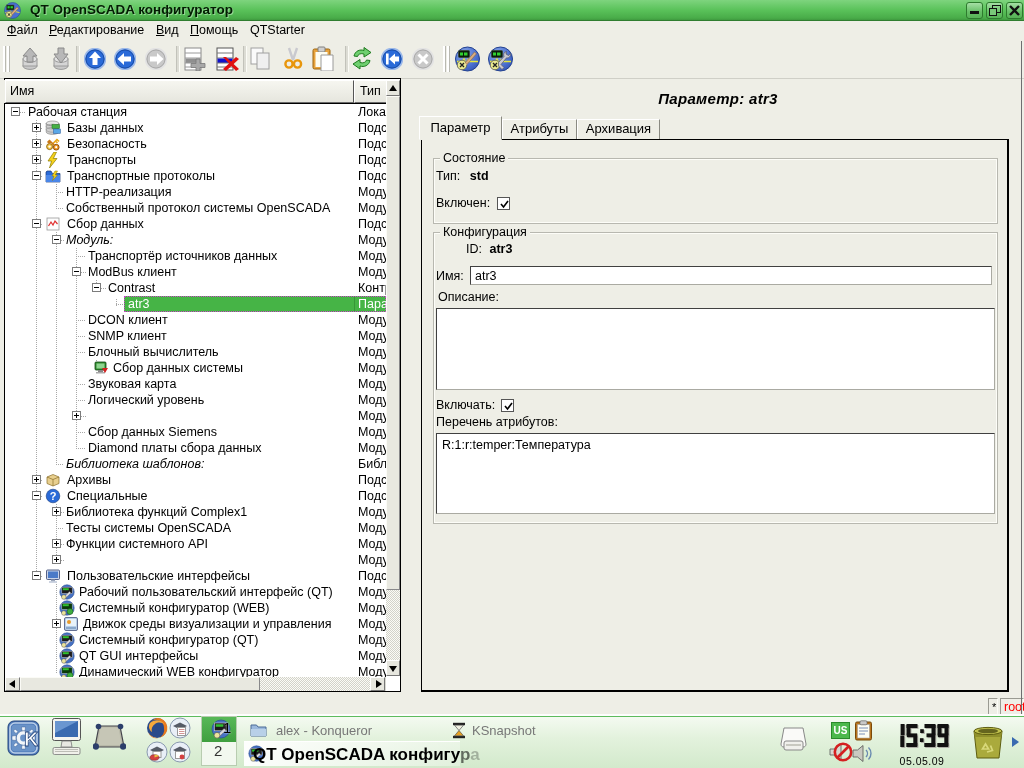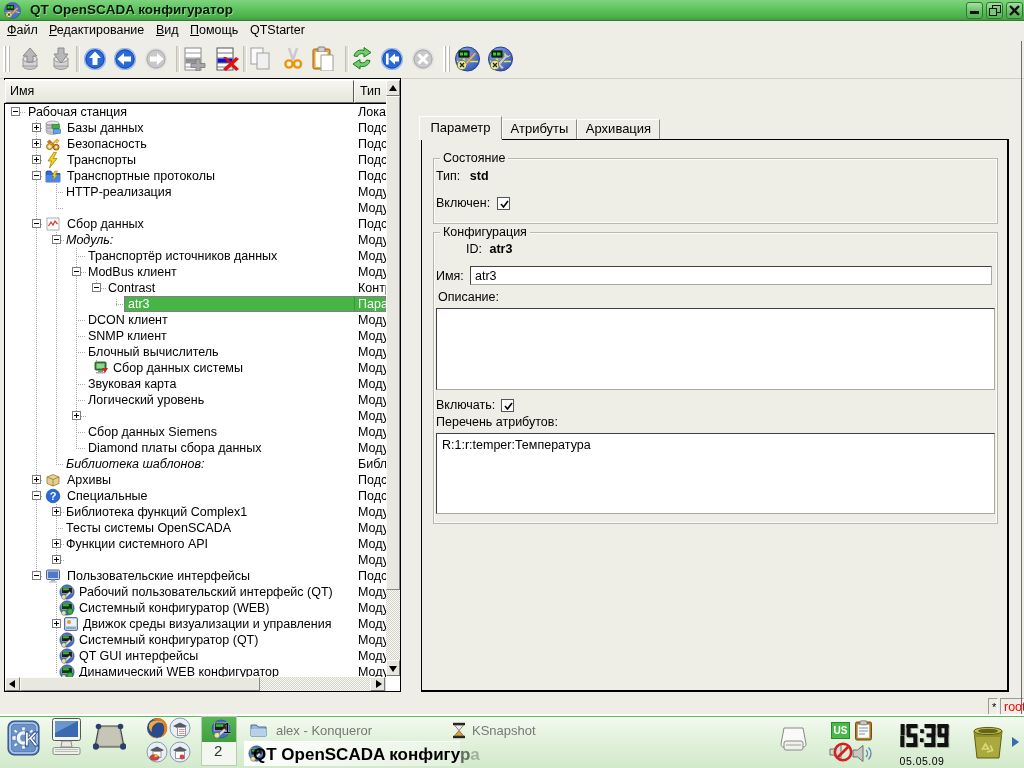--- a/index.html
+++ b/index.html
@@ -349,20 +349,21 @@
       </div>
     <svg class="ticon" style="left:40px;top:64px;" viewBox="0 0 16 16">
         <use href="#i_folder"></use>
       </svg>
     <div class="trow" style="left:62px;top:64px;">Транспортные протоколы</div>
     <div class="trow" style="left:353px;top:64px;width:28px;overflow:hidden;">Подс</div>
     <div class="hguide" style="left:51px;top:88px;width:8px;"></div>
     <div class="trow" style="left:61px;top:80px;">HTTP-реализация</div>
     <div class="trow" style="left:353px;top:80px;width:28px;overflow:hidden;">Моду</div>
     <div class="hguide" style="left:51px;top:104px;width:8px;"></div>
+    <div class="trow" style="left:61px;top:96px;">Собственный протокол системы OpenSCADA</div>
     <div class="trow" style="left:353px;top:96px;width:28px;overflow:hidden;">Моду</div>
     <div class="hguide" style="left:36px;top:120px;width:2px;"></div>
     <div class="exp" style="left:27px;top:115px;">
         <i class="h"></i>
       </div>
     <svg class="ticon" style="left:40px;top:112px;" viewBox="0 0 16 16">
         <use href="#i_chart"></use>
       </svg>
     <div class="trow" style="left:62px;top:112px;">Сбор данных</div>
     <div class="trow" style="left:353px;top:112px;width:28px;overflow:hidden;">Подс</div>
@@ -522,20 +523,21 @@
   <div class="abs sbtn" style="left:386px;top:660px;width:14px;height:16px;border-color:#fff #777 #777 #fff;"></div>
   <div class="abs arrow" style="left:389px;top:666px;border-left:4px solid transparent;border-right:4px solid transparent;border-top:6px solid #000;"></div>
   <div class="abs" style="left:5px;top:677px;width:381px;height:14px;background:#d9d9d1;"></div>
   <div class="abs sbtn" style="left:5px;top:677px;width:15px;height:14px;border-color:#fff #777 #777 #fff;"></div>
   <div class="abs arrow" style="left:9px;top:680px;border-top:4px solid transparent;border-bottom:4px solid transparent;border-right:6px solid #000;"></div>
   <div class="abs" style="left:20px;top:677px;width:240px;height:14px;background:#e8e8e0;border:1px solid;border-color:#fbfbf6 #88888a #88888a #fbfbf6;box-sizing:border-box;"></div>
   <div class="abs" style="left:260px;top:677px;width:110px;height:14px;background:repeating-conic-gradient(#fbfbf6 0 25%,#d2d2ca 0 50%) 0 0/2px 2px;"></div>
   <div class="abs sbtn" style="left:370px;top:677px;width:15px;height:14px;border-color:#fff #777 #777 #fff;"></div>
   <div class="abs arrow" style="left:376px;top:680px;border-top:4px solid transparent;border-bottom:4px solid transparent;border-left:6px solid #000;"></div>
 
+  <div class="abs" id="ptitle">Параметр: atr3</div>
   <div class="abs tab" style="left:419px;width:83px;top:116px;height:24px;border-bottom:1px solid #eeeee6;z-index:3;">Параметр</div>
   <div class="abs tab" style="left:502px;width:75px;top:119px;height:20px;line-height:18px;">Атрибуты</div>
   <div class="abs tab" style="left:577px;width:83px;top:119px;height:20px;line-height:18px;">Архивация</div>
   <div class="abs" id="tabframe"></div>
 
   <div class="abs group" style="left:433px;top:158px;width:563px;height:64px;"></div>
   <div class="abs glabel" style="left:440px;top:151px;">Состояние</div>
   <div class="abs" style="left:436px;top:169px;">Тип: <b style="margin-left:6px;">std</b></div>
   <div class="abs" style="left:436px;top:196px;">Включен:</div>
   <div class="abs cb" style="left:497px;top:197px;">

